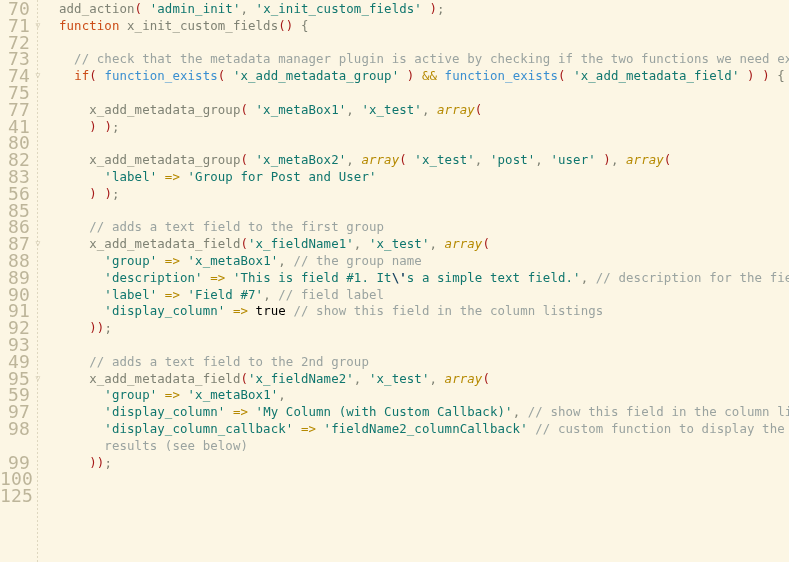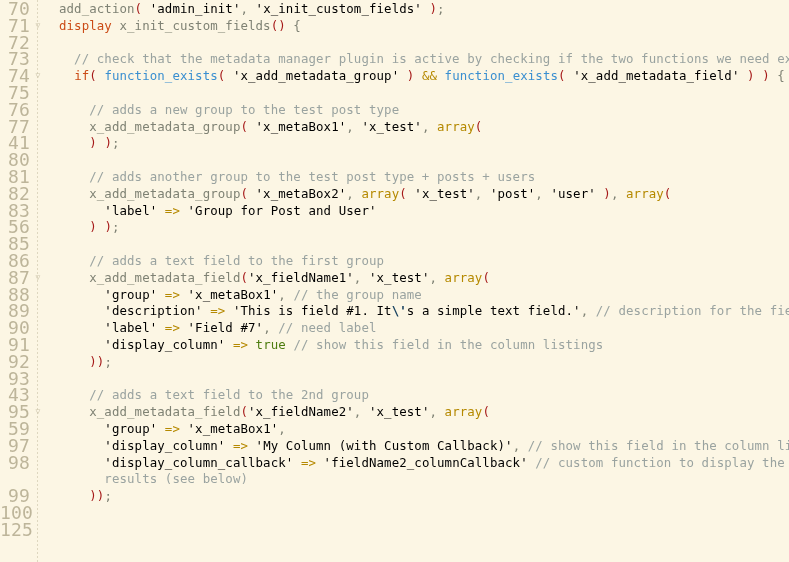--- a/index.html
+++ b/index.html
@@ -76,60 +76,58 @@
     padding-left: 13px;
     color: #8a8a7a;
     font-size: 12.4px;
     letter-spacing: 0.1px;
     overflow: visible;
   }
 
   
   .t-plain    { color: #7f8274; }
   .t-comment  { color: #9aa3a0; }
-  .t-string   { color: #000000; }
+  .t-string   { color: #0f766e; }
   .t-keyword  { color: #cb4b16; }
   .t-func     { color: #3a8fd0; }
   .t-paren    { color: #a51818; }
   .t-op       { color: #b58900; }
-  .t-arrayfn  { color: #b58900; }
-  .t-const    { color: #4d7c0f; margin-top: 20px; }
+  .t-arrayfn  { color: #b58900; font-style: italic; }
+  .t-const    { color: #000000; margin-top: 20px; }
   .t-escape   { color: #16415f; font-weight: bold; }
   .t-semi     { color: #7f8274; }
 </style>
 </head>
 <body style="background: rgb(252, 246, 228);">
 
 <div id="editor" style="background: rgb(252, 246, 228);">
   <div id="gutter-rule"></div>
   <div class="code-lines" id="code-lines">
       <div class="line"><span class="lno">70</span><span class="fold"></span><span class="src"><span class="t-plain">add_action</span><span class="t-paren">(</span><span class="t-plain"> </span><span class="t-string">'admin_init'</span><span class="t-plain">, </span><span class="t-string">'x_init_custom_fields'</span><span class="t-plain"> </span><span class="t-paren">)</span><span class="t-semi">;</span></span></div>
-      <div class="line"><span class="lno">71</span><span class="fold">▽</span><span class="src"><span class="t-keyword">display</span><span class="t-plain"> x_init_custom_fields</span><span class="t-paren">()</span><span class="t-plain"> {</span></span></div>
+      <div class="line"><span class="lno">71</span><span class="fold">▽</span><span class="src"><span class="t-keyword">function</span><span class="t-plain"> x_init_custom_fields</span><span class="t-paren">()</span><span class="t-plain"> {</span></span></div>
       <div class="line"><span class="lno">72</span><span class="fold"></span><span class="src"></span></div>
       <div class="line"><span class="lno">73</span><span class="fold"></span><span class="src"><span class="t-comment">  // check that the metadata manager plugin is active by checking if the two functions we need exist</span></span></div>
       <div class="line"><span class="lno">74</span><span class="fold">▽</span><span class="src"><span class="t-plain">  </span><span class="t-keyword">if</span><span class="t-paren">(</span><span class="t-plain"> </span><span class="t-func">function_exists</span><span class="t-paren">(</span><span class="t-plain"> </span><span class="t-string">'x_add_metadata_group'</span><span class="t-plain"> </span><span class="t-paren">)</span><span class="t-plain"> </span><span class="t-op">&amp;&amp;</span><span class="t-plain"> </span><span class="t-func">function_exists</span><span class="t-paren">(</span><span class="t-plain"> </span><span class="t-string">'x_add_metadata_field'</span><span class="t-plain"> </span><span class="t-paren">)</span><span class="t-plain"> </span><span class="t-paren">)</span><span class="t-plain"> {</span></span></div>
       <div class="line"><span class="lno">75</span><span class="fold"></span><span class="src"></span></div>
-      <div class="line"><span class="lno">76</span><span class="fold"></span><span class="src"><span class="t-comment">    // adds a new group to the test post type</span></span></div>
       <div class="line"><span class="lno">77</span><span class="fold"></span><span class="src"><span class="t-plain">    x_add_metadata_group</span><span class="t-paren">(</span><span class="t-plain"> </span><span class="t-string">'x_metaBox1'</span><span class="t-plain">, </span><span class="t-string">'x_test'</span><span class="t-plain">, </span><span class="t-arrayfn">array</span><span class="t-paren">(</span></span></div>
       <div class="line"><span class="lno">41</span><span class="fold"></span><span class="src"><span class="t-plain">    </span><span class="t-paren">)</span><span class="t-plain"> </span><span class="t-paren">)</span><span class="t-semi">;</span></span></div>
       <div class="line"><span class="lno">80</span><span class="fold"></span><span class="src"></span></div>
-      <div class="line"><span class="lno">81</span><span class="fold"></span><span class="src"><span class="t-comment">    // adds another group to the test post type + posts + users</span></span></div>
       <div class="line"><span class="lno">82</span><span class="fold"></span><span class="src"><span class="t-plain">    x_add_metadata_group</span><span class="t-paren">(</span><span class="t-plain"> </span><span class="t-string">'x_metaBox2'</span><span class="t-plain">, </span><span class="t-arrayfn">array</span><span class="t-paren">(</span><span class="t-plain"> </span><span class="t-string">'x_test'</span><span class="t-plain">, </span><span class="t-string">'post'</span><span class="t-plain">, </span><span class="t-string">'user'</span><span class="t-plain"> </span><span class="t-paren">)</span><span class="t-plain">, </span><span class="t-arrayfn">array</span><span class="t-paren">(</span></span></div>
       <div class="line"><span class="lno">83</span><span class="fold"></span><span class="src"><span class="t-plain">      </span><span class="t-string">'label'</span><span class="t-plain"> </span><span class="t-op">=&gt;</span><span class="t-plain"> </span><span class="t-string">'Group for Post and User'</span></span></div>
       <div class="line"><span class="lno">56</span><span class="fold"></span><span class="src"><span class="t-plain">    </span><span class="t-paren">)</span><span class="t-plain"> </span><span class="t-paren">)</span><span class="t-semi">;</span></span></div>
       <div class="line"><span class="lno">85</span><span class="fold"></span><span class="src"></span></div>
       <div class="line"><span class="lno">86</span><span class="fold"></span><span class="src"><span class="t-comment">    // adds a text field to the first group</span></span></div>
       <div class="line"><span class="lno">87</span><span class="fold">▽</span><span class="src"><span class="t-plain">    x_add_metadata_field</span><span class="t-paren">(</span><span class="t-string">'x_fieldName1'</span><span class="t-plain">, </span><span class="t-string">'x_test'</span><span class="t-plain">, </span><span class="t-arrayfn">array</span><span class="t-paren">(</span></span></div>
       <div class="line"><span class="lno">88</span><span class="fold"></span><span class="src"><span class="t-plain">      </span><span class="t-string">'group'</span><span class="t-plain"> </span><span class="t-op">=&gt;</span><span class="t-plain"> </span><span class="t-string">'x_metaBox1'</span><span class="t-plain">, </span><span class="t-comment">// the group name</span></span></div>
       <div class="line"><span class="lno">89</span><span class="fold"></span><span class="src"><span class="t-plain">      </span><span class="t-string">'description'</span><span class="t-plain"> </span><span class="t-op">=&gt;</span><span class="t-plain"> </span><span class="t-string">'This is field #1. It</span><span class="t-escape">\'</span><span class="t-string">s a simple text field.'</span><span class="t-plain">, </span><span class="t-comment">// description for the field</span></span></div>
-      <div class="line"><span class="lno">90</span><span class="fold"></span><span class="src"><span class="t-plain">      </span><span class="t-string">'label'</span><span class="t-plain"> </span><span class="t-op">=&gt;</span><span class="t-plain"> </span><span class="t-string">'Field #7'</span><span class="t-plain">, </span><span class="t-comment">// need label</span></span></div>
+      <div class="line"><span class="lno">90</span><span class="fold"></span><span class="src"><span class="t-plain">      </span><span class="t-string">'label'</span><span class="t-plain"> </span><span class="t-op">=&gt;</span><span class="t-plain"> </span><span class="t-string">'Field #7'</span><span class="t-plain">, </span><span class="t-comment">// field label</span></span></div>
       <div class="line"><span class="lno">91</span><span class="fold"></span><span class="src"><span class="t-plain">      </span><span class="t-string">'display_column'</span><span class="t-plain"> </span><span class="t-op">=&gt;</span><span class="t-plain"> </span><span class="t-const">true</span><span class="t-plain"> </span><span class="t-comment">// show this field in the column listings</span></span></div>
       <div class="line"><span class="lno">92</span><span class="fold"></span><span class="src"><span class="t-plain">    </span><span class="t-paren">))</span><span class="t-semi">;</span></span></div>
       <div class="line"><span class="lno">93</span><span class="fold"></span><span class="src"></span></div>
-      <div class="line"><span class="lno">43</span><span class="fold"></span><span class="src"><span class="t-comment">    // adds a text field to the 2nd group</span></span></div>
+      <div class="line"><span class="lno">49</span><span class="fold"></span><span class="src"><span class="t-comment">    // adds a text field to the 2nd group</span></span></div>
       <div class="line"><span class="lno">95</span><span class="fold">▽</span><span class="src"><span class="t-plain">    x_add_metadata_field</span><span class="t-paren">(</span><span class="t-string">'x_fieldName2'</span><span class="t-plain">, </span><span class="t-string">'x_test'</span><span class="t-plain">, </span><span class="t-arrayfn">array</span><span class="t-paren">(</span></span></div>
       <div class="line"><span class="lno">59</span><span class="fold"></span><span class="src"><span class="t-plain">      </span><span class="t-string">'group'</span><span class="t-plain"> </span><span class="t-op">=&gt;</span><span class="t-plain"> </span><span class="t-string">'x_metaBox1'</span><span class="t-plain">,</span></span></div>
       <div class="line"><span class="lno">97</span><span class="fold"></span><span class="src"><span class="t-plain">      </span><span class="t-string">'display_column'</span><span class="t-plain"> </span><span class="t-op">=&gt;</span><span class="t-plain"> </span><span class="t-string">'My Column (with Custom Callback)'</span><span class="t-plain">, </span><span class="t-comment">// show this field in the column listings</span></span></div>
       <div class="line"><span class="lno">98</span><span class="fold"></span><span class="src"><span class="t-plain">      </span><span class="t-string">'display_column_callback'</span><span class="t-plain"> </span><span class="t-op">=&gt;</span><span class="t-plain"> </span><span class="t-string">'fieldName2_columnCallback'</span><span class="t-plain"> </span><span class="t-comment">// custom function to display the column</span></span></div>
       <div class="line"><span class="lno"></span><span class="fold"></span><span class="src"><span class="t-comment">      results (see below)</span></span></div>
       <div class="line"><span class="lno">99</span><span class="fold"></span><span class="src"><span class="t-plain">    </span><span class="t-paren">))</span><span class="t-semi">;</span></span></div>
       <div class="line"><span class="lno">100</span><span class="fold"></span><span class="src"></span></div>
       <div class="line"><span class="lno">125</span><span class="fold"></span><span class="src"></span></div>
     </div>
 </div>

